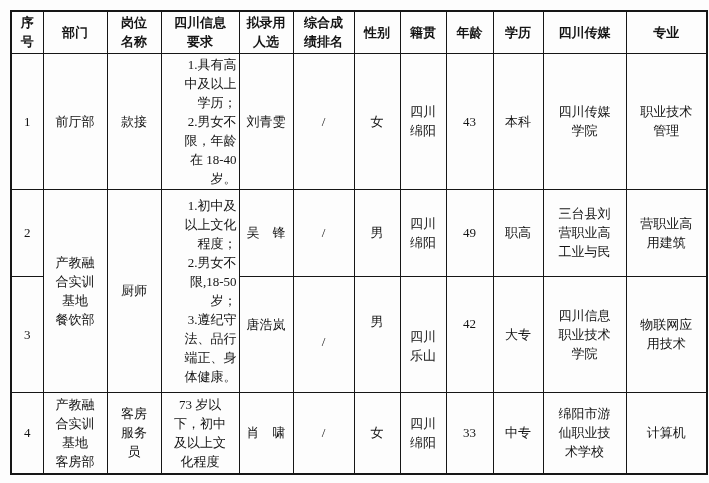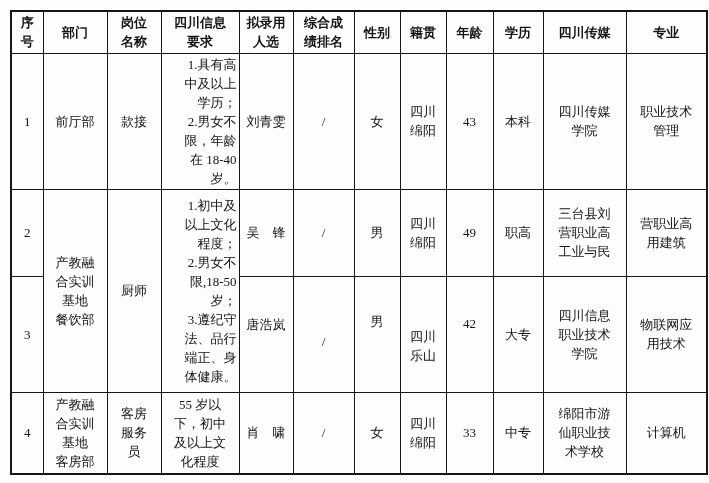--- a/index.html
+++ b/index.html
@@ -165,21 +165,21 @@
 
       <tr style="height:82px">
         <td><span class="cell">4</span></td>
         <td><span class="cell">产教融
 合实训
 基地
 客房部</span></td>
         <td><span class="cell">客房
 服务
 员</span></td>
-        <td><span class="cell">55 岁以
+        <td><span class="cell">73 岁以
 下，初中
 及以上文
 化程度</span></td>
         <td><span class="cell">肖　啸</span></td>
         <td><span class="cell">/</span></td>
         <td><span class="cell">女</span></td>
         <td><span class="cell">四川
 绵阳</span></td>
         <td><span class="cell">33</span></td>
         <td><span class="cell">中专</span></td>

